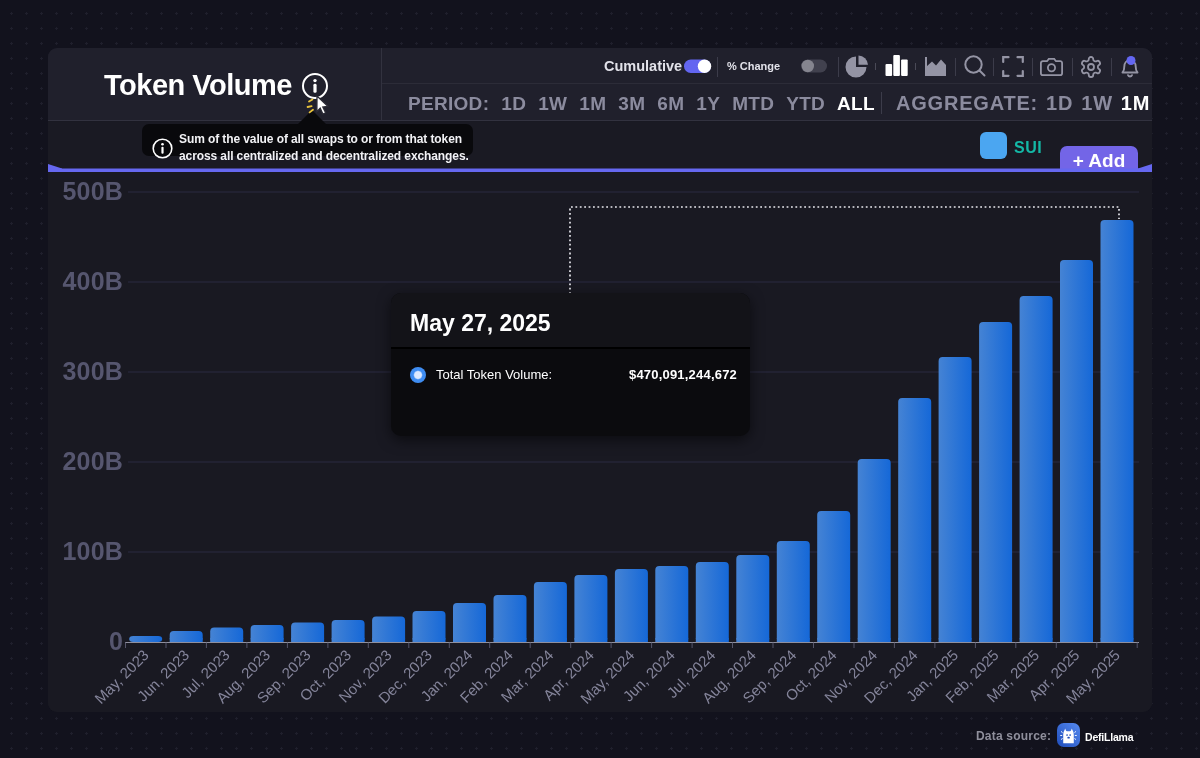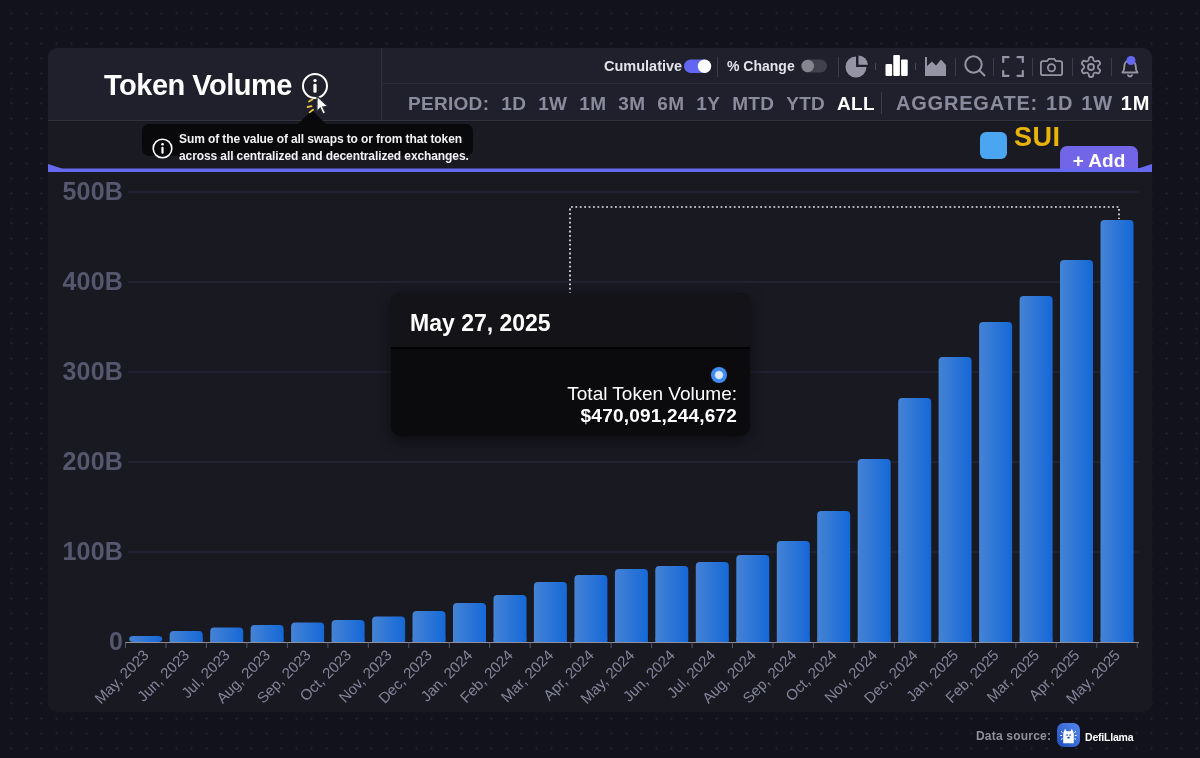--- a/index.html
+++ b/index.html
@@ -7,34 +7,34 @@
 background-image:radial-gradient(circle,#1f1f2c 1.2px,rgba(0,0,0,0) 1.3px);
 background-size:15px 15px;background-position:4px 6px;}
 .abs{position:absolute;}
 .panel{position:absolute;left:48px;top:48px;width:1104px;height:664px;border-radius:9px;background:#191922;overflow:hidden;}
 .hdr{position:absolute;left:0;top:0;width:1104px;height:73px;background:#20202c;border-bottom:1px solid #32323f;}
 .vsep{position:absolute;left:333px;top:0;width:1px;height:73px;background:#32323f;}
 .hsep{position:absolute;left:334px;top:35px;width:770px;height:1px;background:#2c2c38;}
 .title{position:absolute;left:56px;top:21px;font-size:29px;font-weight:bold;color:#fff;letter-spacing:-0.5px;}
 .legendrow{position:absolute;left:0;top:74px;width:1104px;height:46px;background:#1a1a23;}
 .chartbg{position:absolute;left:0;top:124px;width:1104px;height:540px;background:#191922;}
-.ctl{position:absolute;top:0;height:35px;display:flex;align-items:center;color:#e2e2ea;font-size:14px;font-weight:bold;}
+.ctl{position:absolute;top:0;height:35px;display:flex;align-items:center;color:#e2e2ea;font-size:11px;font-weight:bold;}
 .csep{position:absolute;width:1px;background:#3c3c4a;}
 .pr{position:absolute;top:38px;height:35px;display:flex;align-items:center;gap:12px;font-size:19px;font-weight:bold;color:#8b8b9e;letter-spacing:.3px;}
 .pr b{color:#fff;}
 .sui{position:absolute;left:932px;top:84px;width:27px;height:27px;border-radius:6px;background:#4ba6f1;}
-.suit{position:absolute;left:966px;top:74px;font-size:27px;color:#eab308;font-weight:bold;letter-spacing:.5px;}
+.suit{position:absolute;left:966px;top:91px;font-size:16px;color:#14b8a6;font-weight:bold;letter-spacing:.5px;}
 .addb{position:absolute;left:1012px;top:82px;width:78px;height:31px;border-radius:7px;background:#7365e7;color:#fff;
 font-size:19px;font-weight:bold;text-align:center;line-height:30px;margin-top:16px;}
 .yl{font:bold 25px "Liberation Sans",sans-serif;fill:#56566f;letter-spacing:.2px;}
 .xl{font:15px "Liberation Sans",sans-serif;fill:#84849a;}
 .ttip{position:absolute;left:391px;top:293px;width:359px;height:143px;background:#0b0b0e;border-radius:10px;box-shadow:0 4px 14px rgba(0,0,0,.55);}
 .tth{position:absolute;left:0;top:0;right:0;height:56px;background:#131318;border-radius:10px 10px 0 0;border-bottom:2px solid #000;}
 .tth span{position:absolute;left:19px;top:17px;font-size:23px;font-weight:bold;color:#fff;}
-.trow{position:absolute;left:19px;right:13px;height:22px;display:flex;align-items:flex-end;font-size:19px;color:#fff;flex-direction:column;}
+.trow{position:absolute;left:19px;right:13px;height:22px;display:flex;align-items:flex-start;font-size:13px;color:#fff;}
 .dot{width:16px;height:16px;border-radius:50%;background:radial-gradient(circle,#dce9ff 0 30%,#3f8df2 42% 100%);margin-right:10px;flex:none;}
 .trow .v{margin-left:auto;font-weight:bold;letter-spacing:.2px;}
 .itip{position:absolute;left:142px;top:124px;width:331px;height:32px;background:#09090c;border-radius:7px;z-index:30;}
 .itip .arr{position:absolute;left:155px;top:-14px;width:0;height:0;border-left:15px solid rgba(0,0,0,0);border-right:15px solid rgba(0,0,0,0);border-bottom:15px solid #09090c;}
 .itip .txt{position:absolute;left:37px;top:7px;font-size:12px;font-weight:bold;color:#f2f2f5;line-height:17px;letter-spacing:-0.1px;white-space:nowrap;}
 </style></head>
 <body>
 <div class="panel">
   <div class="hdr"></div>
   <div class="vsep"></div>

